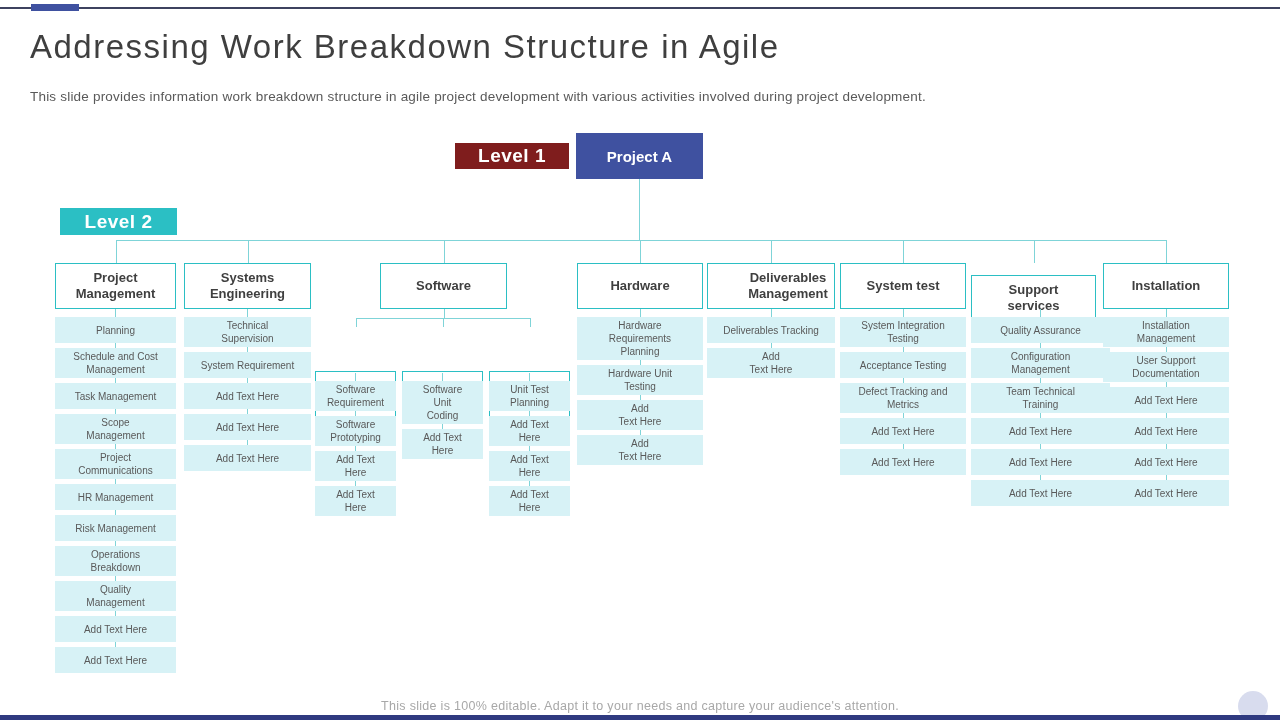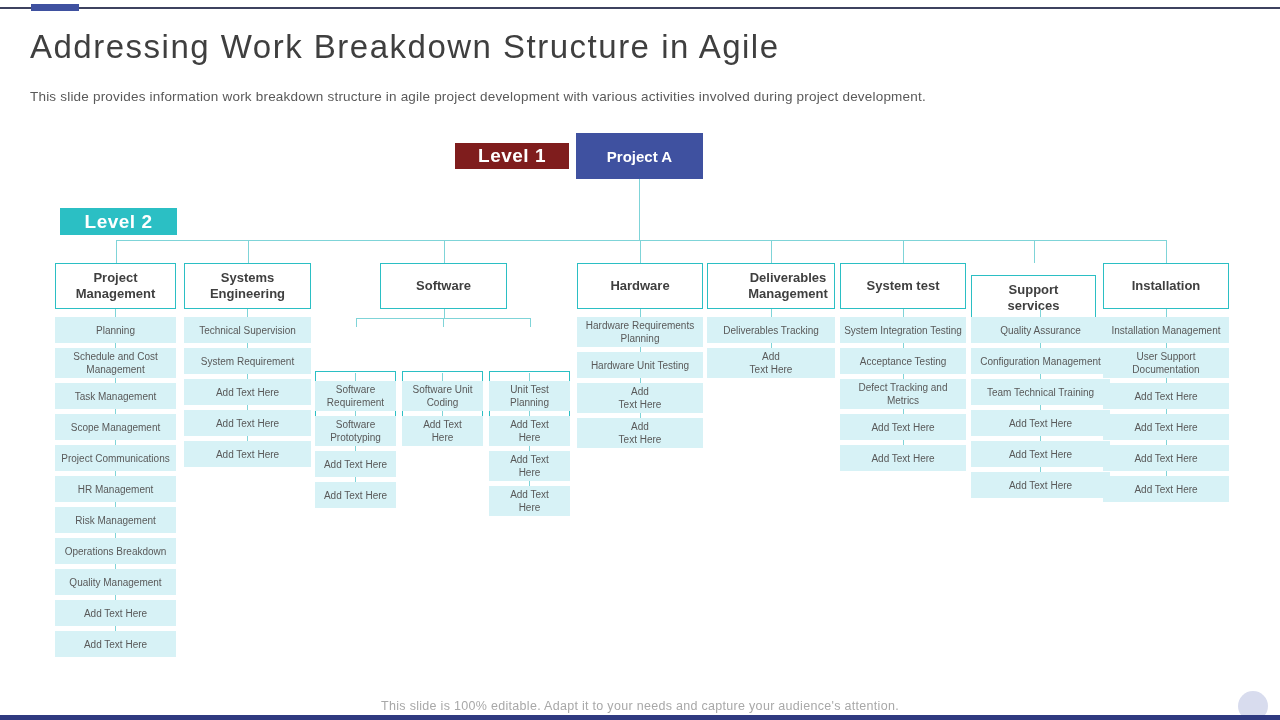--- a/index.html
+++ b/index.html
@@ -37,21 +37,21 @@
     display:flex; align-items:center; justify-content:center; text-align:center;
     padding:2px 12px;
   }
   .subhead { font-size:10px; padding:12px 4px;margin-top:44px; }
   .items { position:absolute; display:flex; flex-direction:column; align-items:stretch; }
   .dash { width:1px; height:5px; background:#7fd4d8; margin:0 auto; flex:none; }
   .dash.first { height:8px; }
   .item {
     background:#d7f2f6; color:#595959; font-size:10px; line-height:1.3;
     min-height:26px; display:flex; align-items:center; justify-content:center;
-    text-align:center; padding:2px 4px; white-space:pre-line;
+    text-align:center; padding:2px 16px; white-space:pre-line;
   }
   .footer-note {
     position:absolute; left:0; top:699px; width:1280px; text-align:center;
     font-size:12.5px; letter-spacing:0.3px; color:#a8a8a8;
   }
   .corner-circle {
     position:absolute; left:1238px; top:691px; width:30px; height:30px;
     border-radius:50%; background:#d8dcee;
   }
   .bottom-bar { position:absolute; left:0; top:715px; width:1280px; height:5px; background:#2f3a80; }

